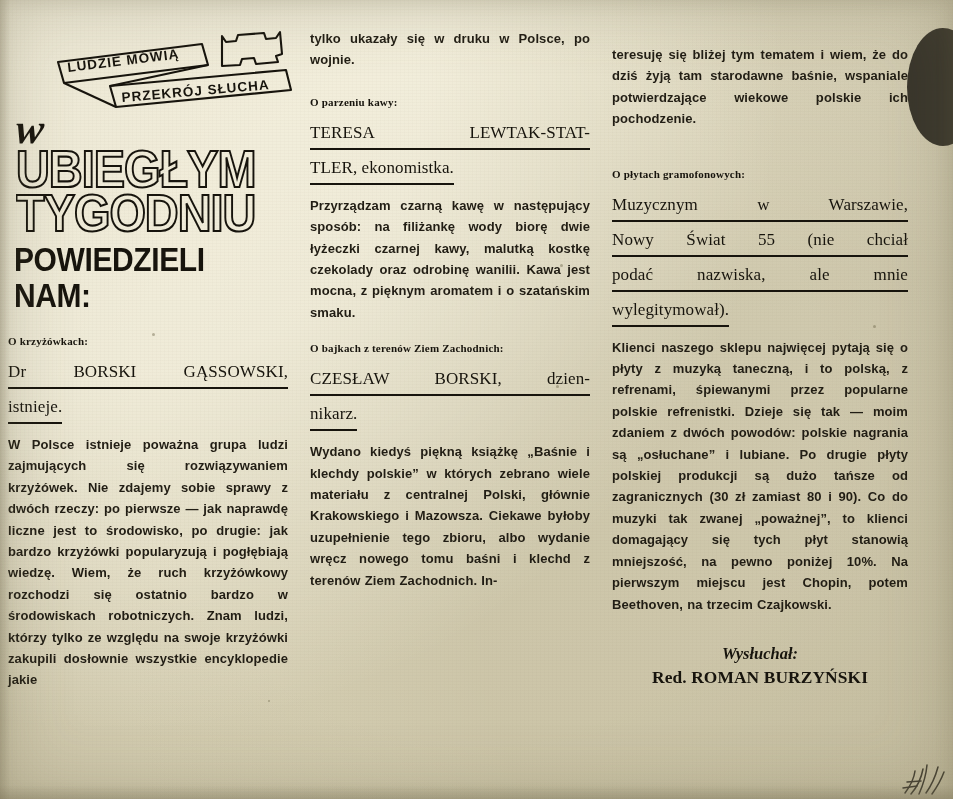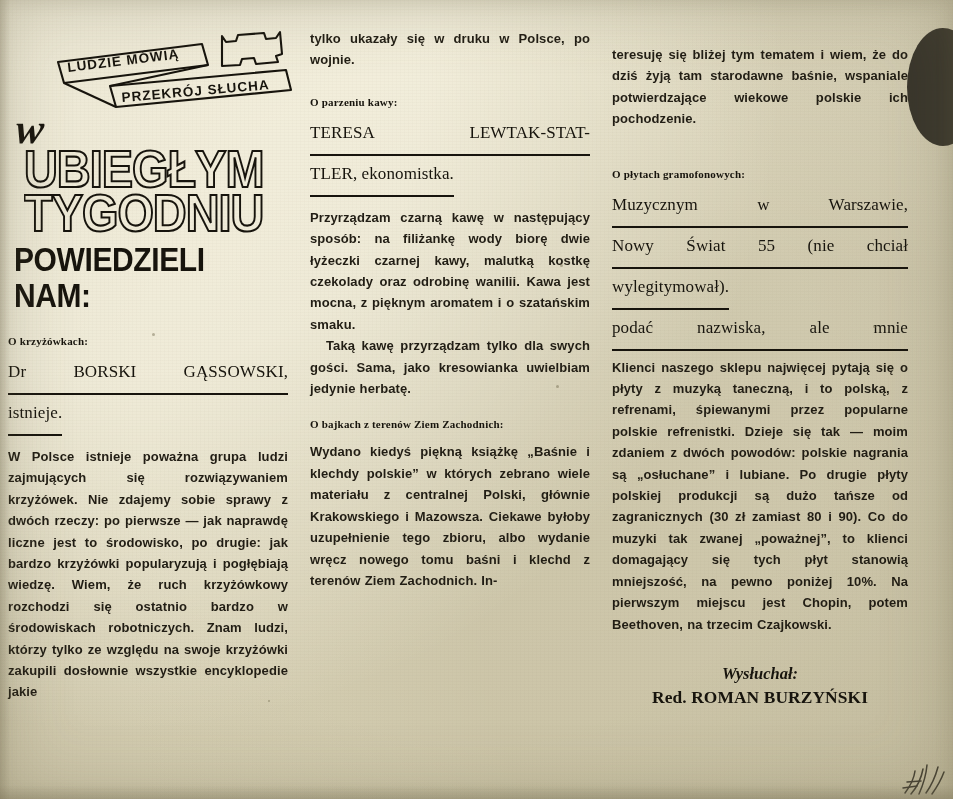--- a/index.html
+++ b/index.html
@@ -74,38 +74,38 @@
     font-family:"Liberation Serif", serif;
     font-weight:normal;
     font-size:17px;
     line-height:28px;
     color:#17140d;
     letter-spacing:.1px;
   }
   .attrib .ln{
     display:block;
     border-bottom:2.2px solid #17140d;
-    padding-bottom:7px;
+    padding-bottom:1px;
     margin-bottom:4px;
     white-space:nowrap;
   }
   .attrib .ln.sp{ text-align:justify; text-align-last:justify; }
   .attrib .ln.short{ display:inline-block; }
 
   
   .masthead{position:relative;height:330px;}
   .ribbon{position:absolute;left:42px;top:30px;width:250px;height:86px;}
   .scriptw{
     position:absolute;left:8px;top:108px;
     font-family:"Liberation Serif", serif;
     font-style:italic;font-weight:bold;
     font-size:42px;line-height:42px;color:#17140d;
     transform:skewX(-6deg);
   }
-  .outline-wrap{position:absolute;left:16px;top:140px;width:276px;}
+  .outline-wrap{position:absolute;left:8px;top:140px;width:276px;}
   .outline-line{display:block;}
   .solid-wrap{position:absolute;left:6px;top:240px;width:276px;}
   .solid-line{
     font-family:"Liberation Sans", sans-serif;
     font-weight:bold;
     font-size:30px;
     line-height:36px;
     letter-spacing:-0.4px;
     color:#17140d;
     display:block;
@@ -209,39 +209,42 @@
     <p class="body" style="margin-top:28px">tylko ukazały się w druku w Polsce, po wojnie.</p>
 
     <h2 class="topic" style="margin-top:20px">O parzeniu kawy:</h2>
 
     <div class="attrib">
       <span class="ln sp">TERESA  LEWTAK-STAT-</span>
       <span class="ln short">TLER, ekonomistka.</span>
     </div>
 
     <p class="body">Przyrządzam czarną kawę w następujący sposób: na filiżankę wody biorę dwie łyżeczki czarnej kawy, malutką kostkę czekolady oraz odrobinę wanilii. Kawa jest mocna, z pięknym aromatem i o szatańskim smaku.</p>
-    <p class="body indent">Taką kawę przyrządzam tylko dla swych gości. Sama, jako kresowianka uwielbiam jedynie herbatę.</p>
 
     <h2 class="topic" style="margin-top:14px">O bajkach z terenów Ziem Zachodnich:</h2>
 
+    <div class="attrib">
+      <span class="ln sp">CZESŁAW BORSKI, dzien-</span>
+      <span class="ln short">nikarz.</span>
+    </div>
 
     <p class="body">Wydano kiedyś piękną książkę „Baśnie i klechdy polskie” w których zebrano wiele materiału z centralnej Polski, głównie Krakowskiego i Mazowsza. Ciekawe byłoby uzupełnienie tego zbioru, albo wydanie wręcz nowego tomu baśni i klechd z terenów Ziem Zachodnich. In-</p>
   </div>
 
   <div class="col col3">
 
     <p class="body" style="margin-top:44px">teresuję się bliżej tym tematem i wiem, że do dziś żyją tam starodawne baśnie, wspaniale potwierdzające wiekowe polskie ich pochodzenie.</p>
 
     <h2 class="topic" style="margin-top:33px">O płytach gramofonowych:</h2>
 
     <div class="attrib">
       <span class="ln sp">Muzycznym w Warszawie,</span>
       <span class="ln sp">Nowy Świat 55 (nie chciał</span>
+      <span class="ln sp">podać nazwiska, ale mnie</span>
       <span class="ln short">wylegitymował).</span>
-      <span class="ln sp">podać nazwiska, ale mnie</span>
     </div>
 
     <p class="body">Klienci naszego sklepu najwięcej pytają się o płyty z muzyką taneczną, i to polską, z refrenami, śpiewanymi przez popularne polskie refrenistki. Dzieje się tak — moim zdaniem z dwóch powodów: polskie nagrania są „osłuchane” i lubiane. Po drugie płyty polskiej produkcji są dużo tańsze od zagranicznych (30 zł zamiast 80 i 90). Co do muzyki tak zwanej „poważnej”, to klienci domagający się tych płyt stanowią mniejszość, na pewno poniżej 10%. Na pierwszym miejscu jest Chopin, potem Beethoven, na trzecim Czajkowski.</p>
 
     <div class="signoff">
       <span class="heard">Wysłuchał:</span>
       <span class="sig">Red. ROMAN BURZYŃSKI</span>
     </div>
   </div>
 

